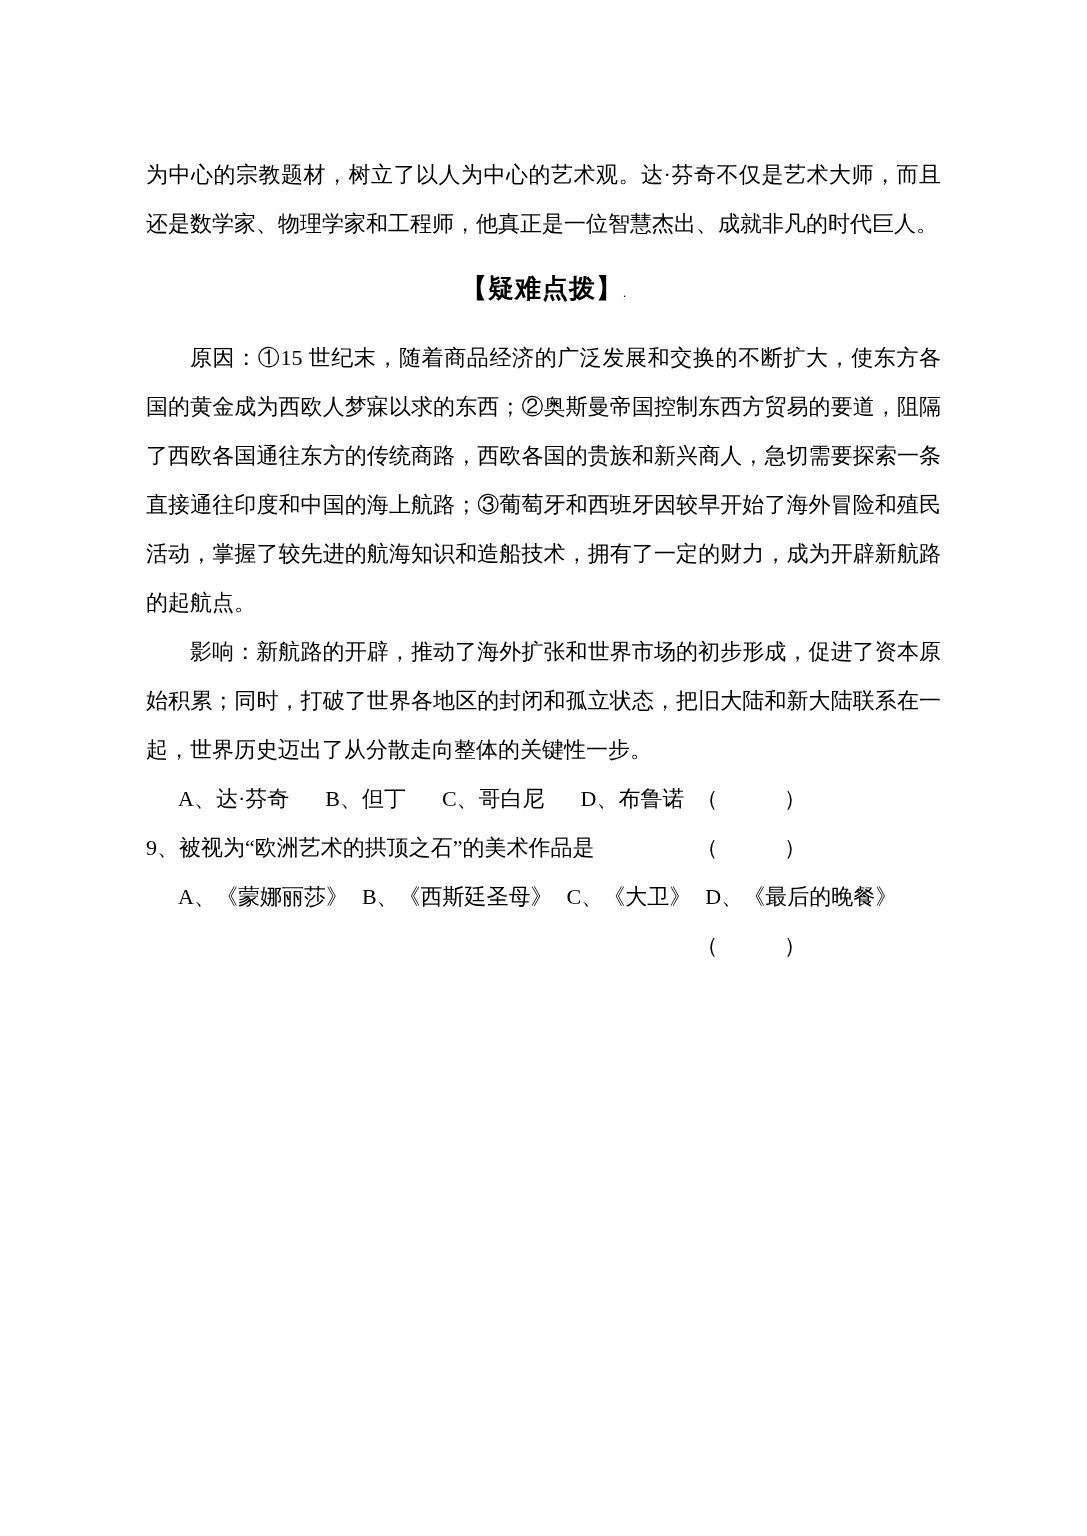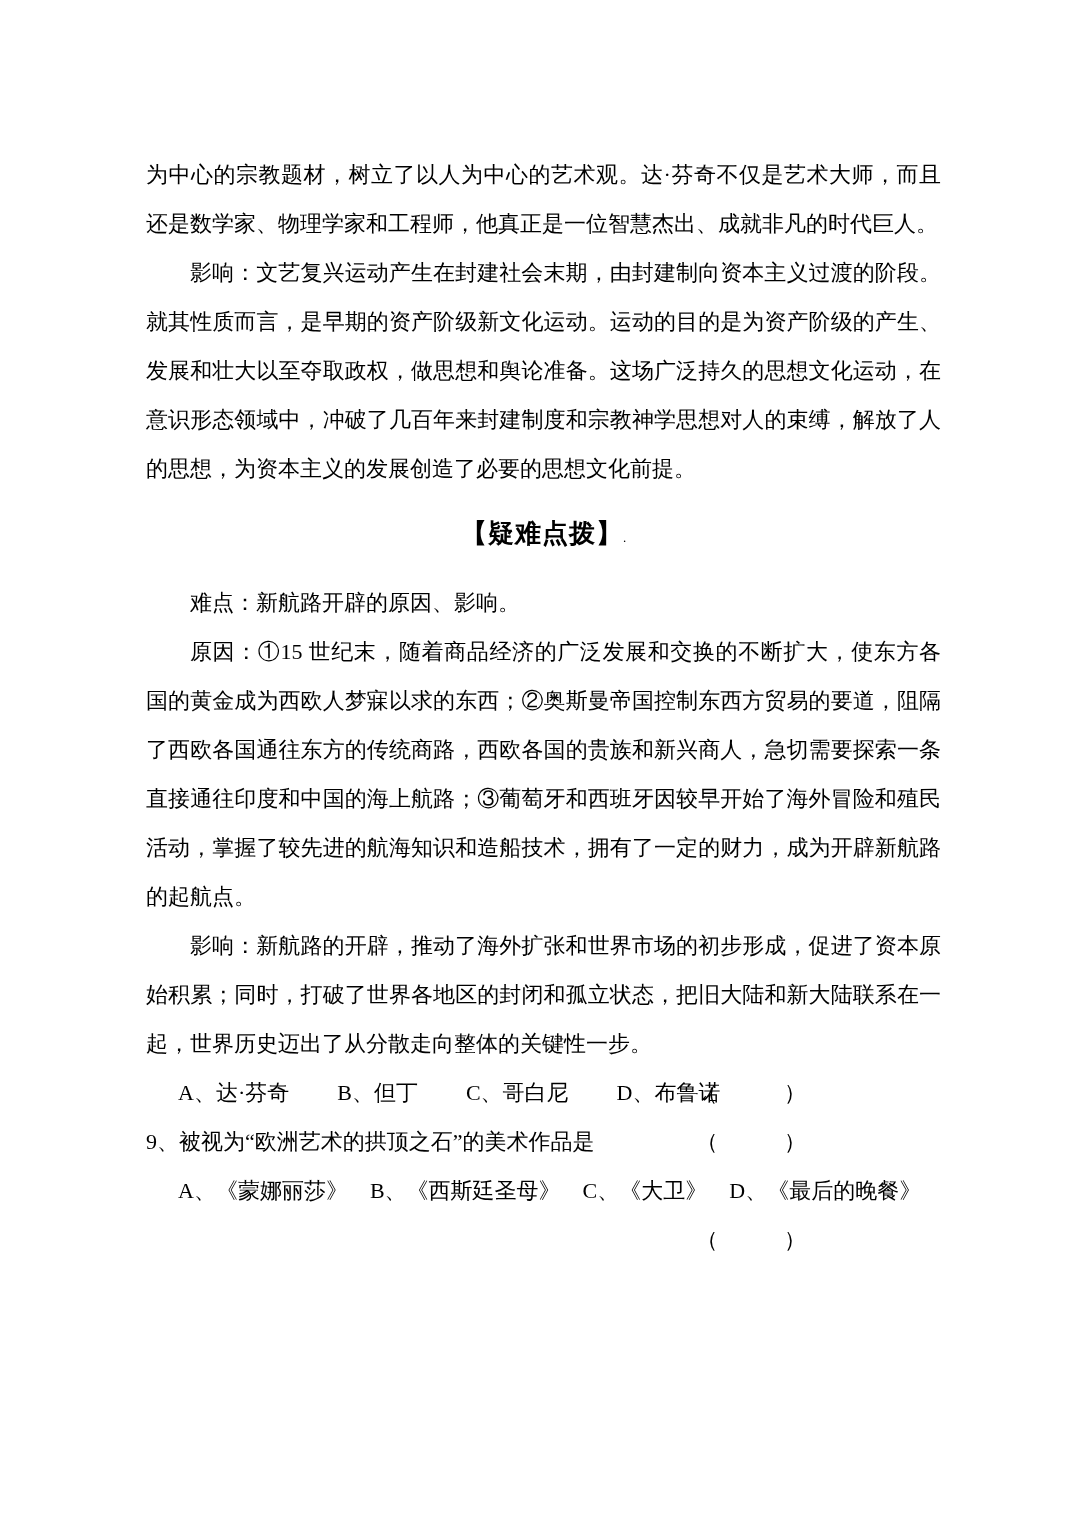--- a/index.html
+++ b/index.html
@@ -56,45 +56,43 @@
     top: 0;
     white-space: pre;
   }
   .opts {
     display: flex;
     margin: 0;
     padding-left: 32px;
     line-height: 49px;
     text-align: left;
   }
-  .opts-wide  { gap: 48px; }
-  .opts-narrow { gap: 22px; }
+  .opts-wide  { gap: 36px; }
+  .opts-narrow { gap: 14px; }
   .footer {
     position: absolute;
     left: 0;
     top: 1399px;
     width: 100%;
     text-align: center;
     font-size: 21px;
     color: #000000;
   }
 </style>
 </head>
 <body>
 
 <div class="page">
   <div class="content">
 
     <p class="para">为中心的宗教题材，树立了以人为中心的艺术观。达·芬奇不仅是艺术大师，而且还是数学家、物理学家和工程师，他真正是一位智慧杰出、成就非凡的时代巨人。</p>
 
-    <p class="para indent">影响：文艺复兴运动产生在封建社会末期，由封建制向资本主义过渡的阶段。就其性质而言，是早期的资产阶级新文化运动。运动的目的是为资产阶级的产生、发展和壮大以至夺取政权，做思想和舆论准备。这场广泛持久的思想文化运动，在意识形态领域中，冲破了几百年来封建制度和宗教神学思想对人的束缚，解放了人的思想，为资本主义的发展创造了必要的思想文化前提。</p>
 
     <h2 class="heading"><span>【疑难点拨】</span><span class="dot">.</span></h2>
 
-    <p class="para indent">难点：新航路开辟的原因、影响。</p>
 
     <p class="para indent">原因：①15 世纪末，随着商品经济的广泛发展和交换的不断扩大，使东方各国的黄金成为西欧人梦寐以求的东西；②奥斯曼帝国控制东西方贸易的要道，阻隔了西欧各国通往东方的传统商路，西欧各国的贵族和新兴商人，急切需要探索一条直接通往印度和中国的海上航路；③葡萄牙和西班牙因较早开始了海外冒险和殖民活动，掌握了较先进的航海知识和造船技术，拥有了一定的财力，成为开辟新航路的起航点。</p>
 
     <p class="para indent">影响：新航路的开辟，推动了海外扩张和世界市场的初步形成，促进了资本原始积累；同时，打破了世界各地区的封闭和孤立状态，把旧大陆和新大陆联系在一起，世界历史迈出了从分散走向整体的关键性一步。</p>
 
 
 
     <div class="qrow">
       <span class="bracket">（　　　）</span>
     </div>

